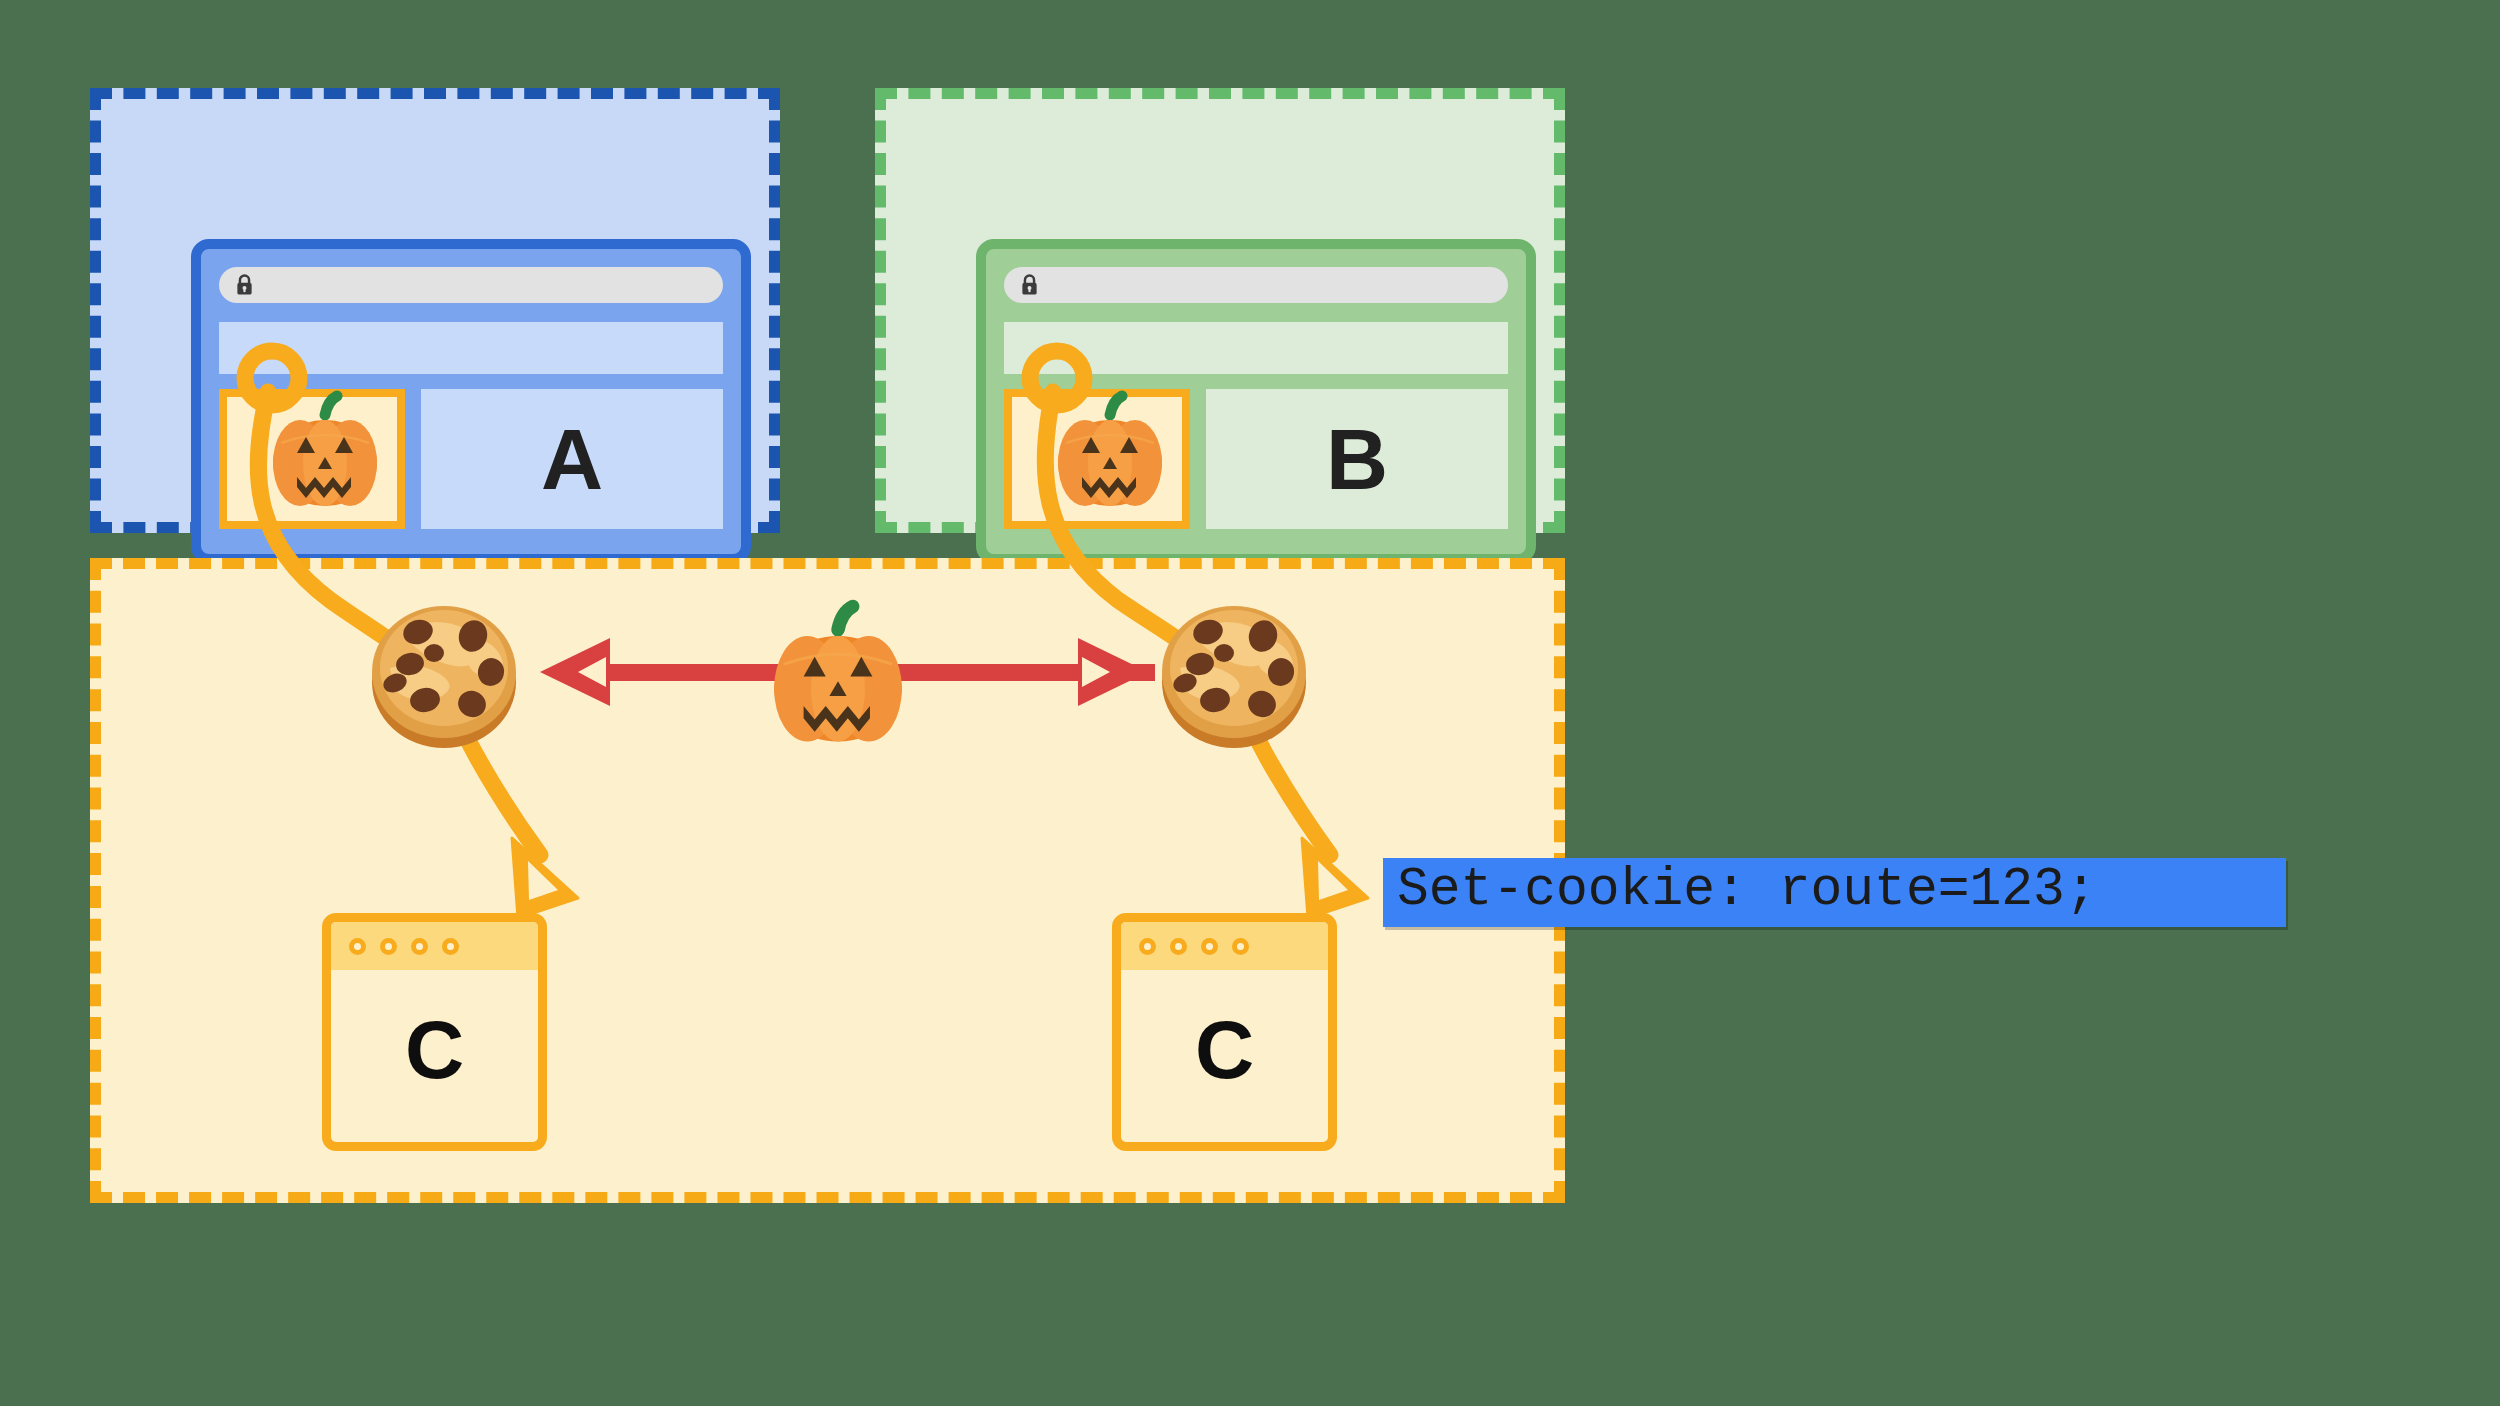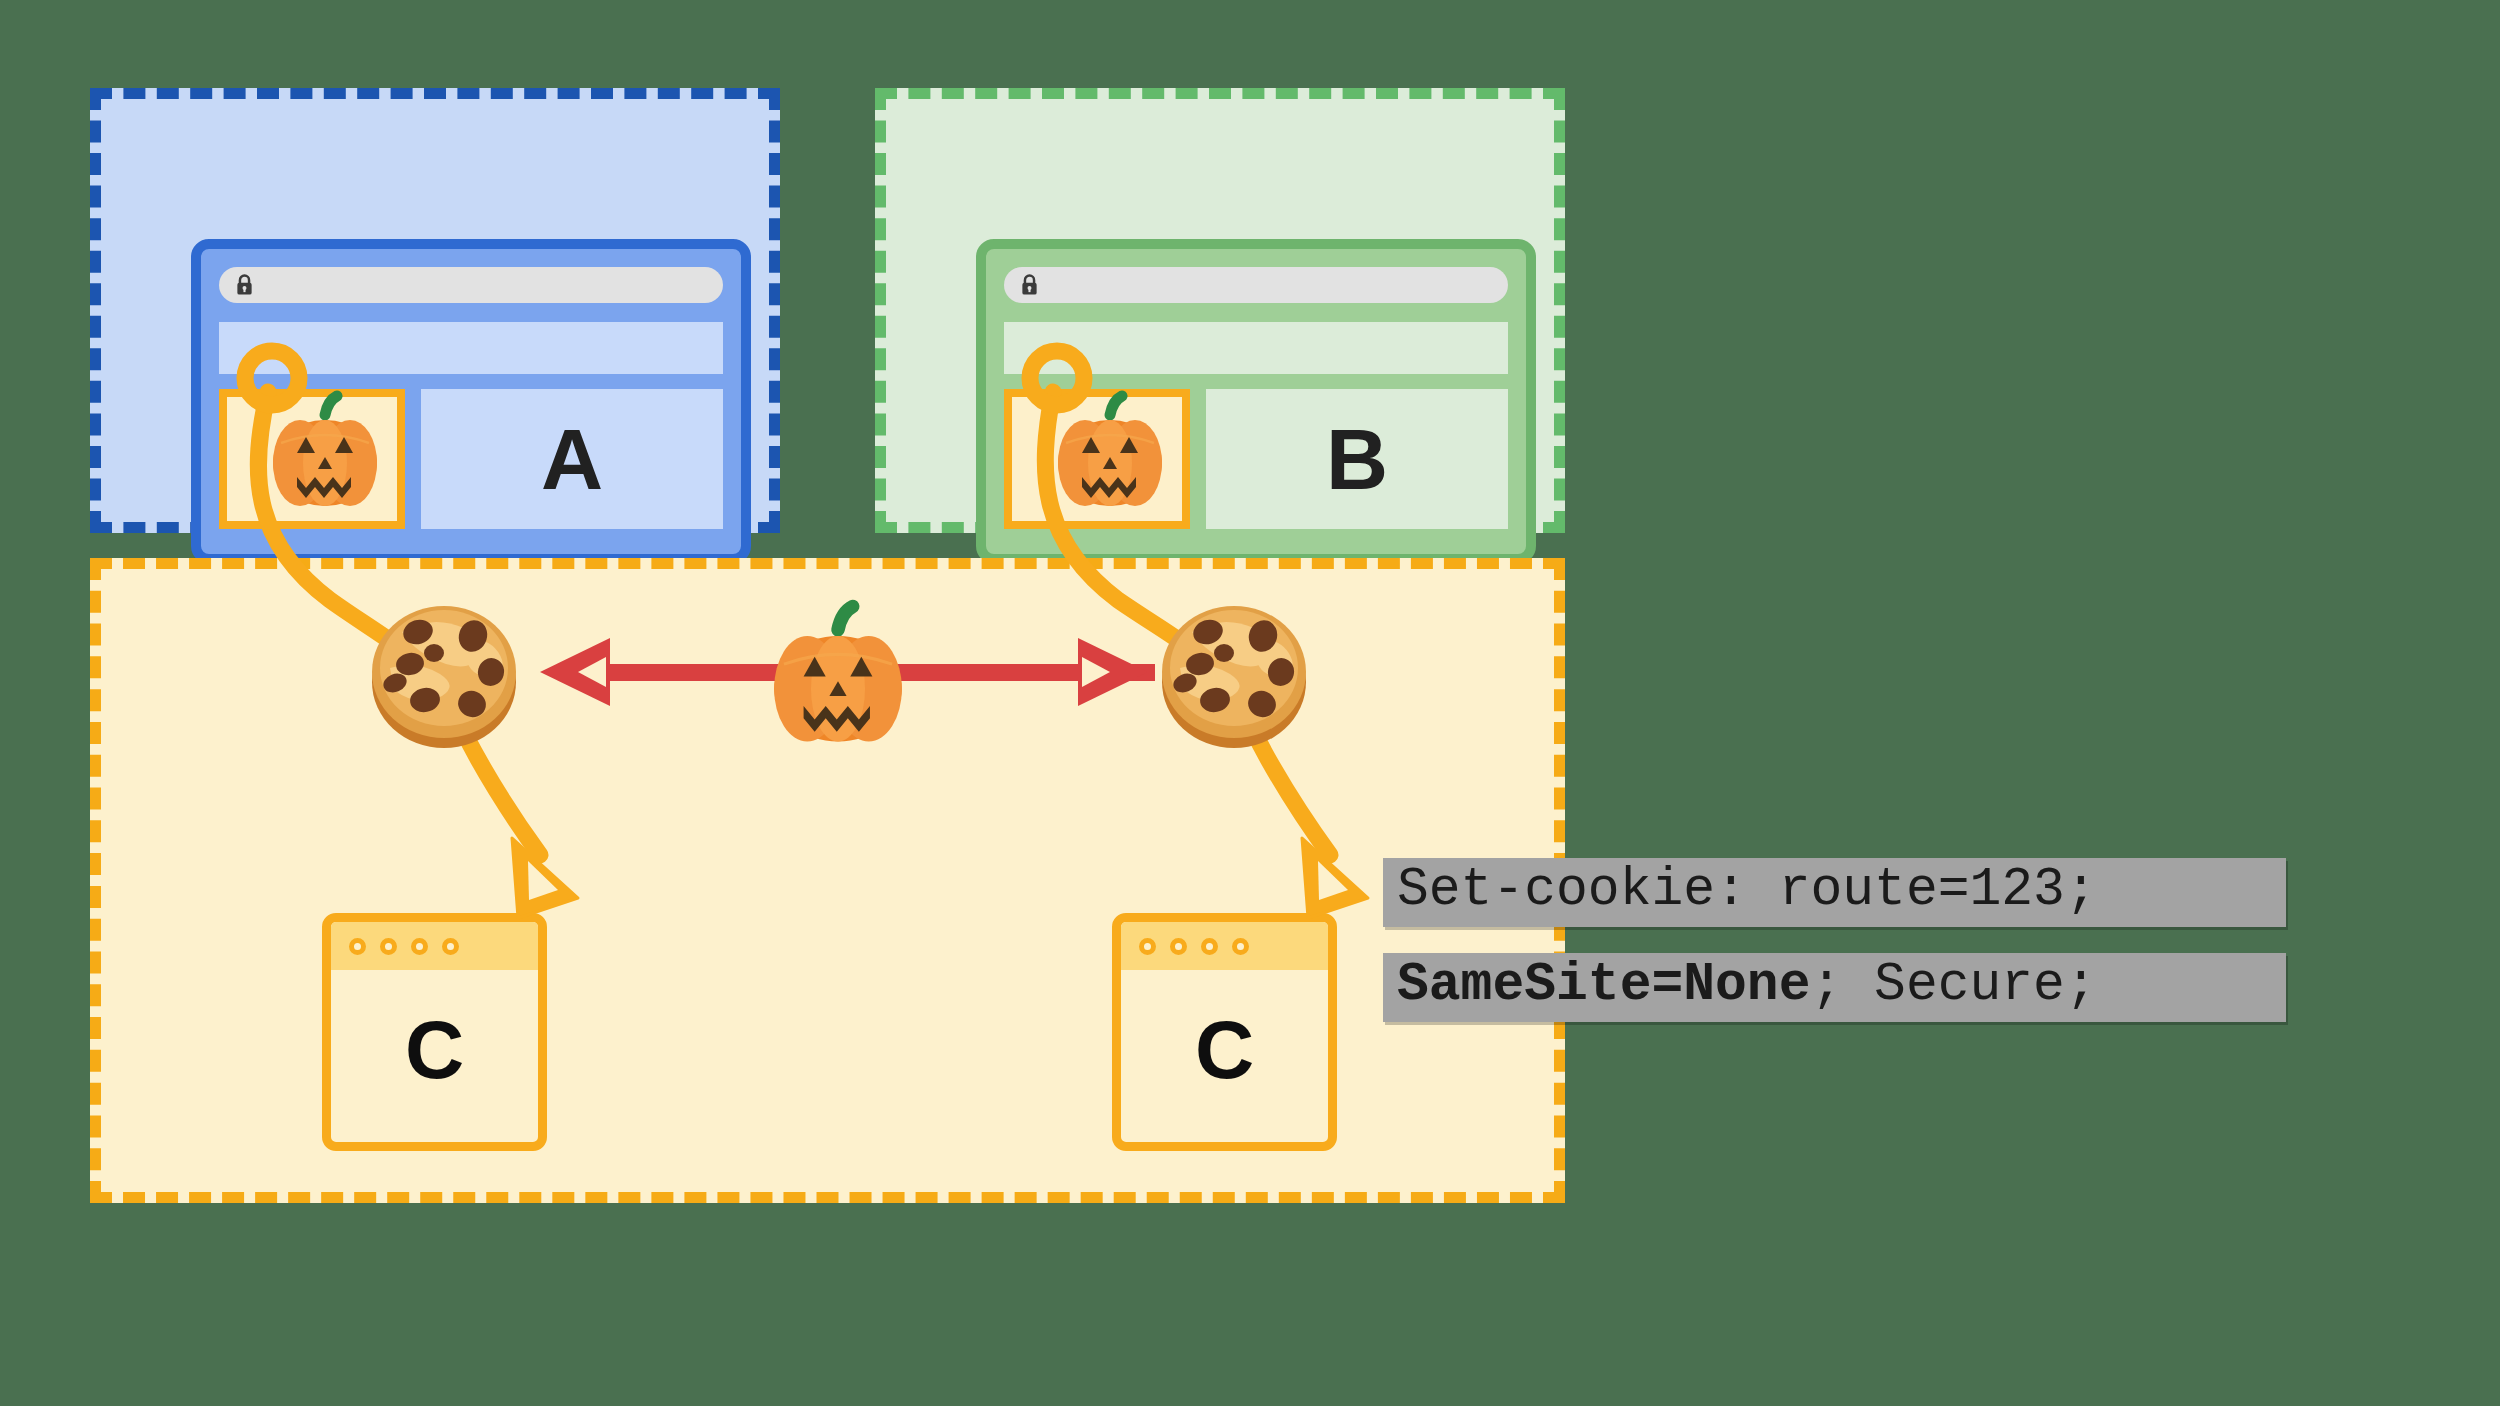--- a/index.html
+++ b/index.html
@@ -165,21 +165,21 @@
     position: absolute;
     left: 0; top: 0;
     width: 2500px; height: 1406px;
     pointer-events: none;
   }
 
   
   .code-box {
     position: absolute;
     left: 1383px;
-    background: #a3a3a3;
+    background: #3b82f6;
     box-shadow: 2px 3px 0 rgba(0,0,0,0.22);
     padding: 6px 14px 10px 14px;
     box-sizing: border-box;
     width: 903px;
     font-family: "Liberation Mono", "DejaVu Sans Mono", monospace;
     font-size: 53px;
     letter-spacing: 0px;
     color: #1b1b1b;
     white-space: pre;
     line-height: 1.0;
@@ -352,15 +352,14 @@
     <ellipse cx="95" cy="82" rx="27" ry="43" fill="#f2923a"></ellipse>
     <ellipse cx="70" cy="82" rx="22" ry="43" fill="#f79f45"></ellipse>
     <path d="M26 62q44-16 88 0" fill="none" stroke="#f6a94d" stroke-width="2.5" opacity=".65"></path>
     <polygon points="42,72 60,72 51,56" fill="#49331a"></polygon>
     <polygon points="80,72 98,72 89,56" fill="#49331a"></polygon>
     <polygon points="63,88 77,88 70,76" fill="#49331a"></polygon>
     <path d="M42,96 l9,11 9,-11 9,11 9,-11 9,11 9,-11 v10 l-9,11 -9,-11 -9,11 -9,-11 -9,11 -9,-11 z" fill="#49331a"></path>
   </svg>
 
   <div class="code-box code-line-1">Set-cookie: route=123;</div>
-  <div class="code-box code-line-2"><span class="code-bold">SameSite=None</span><span>; Secure;</span></div>
 
 </div>
 
 </body></html>

